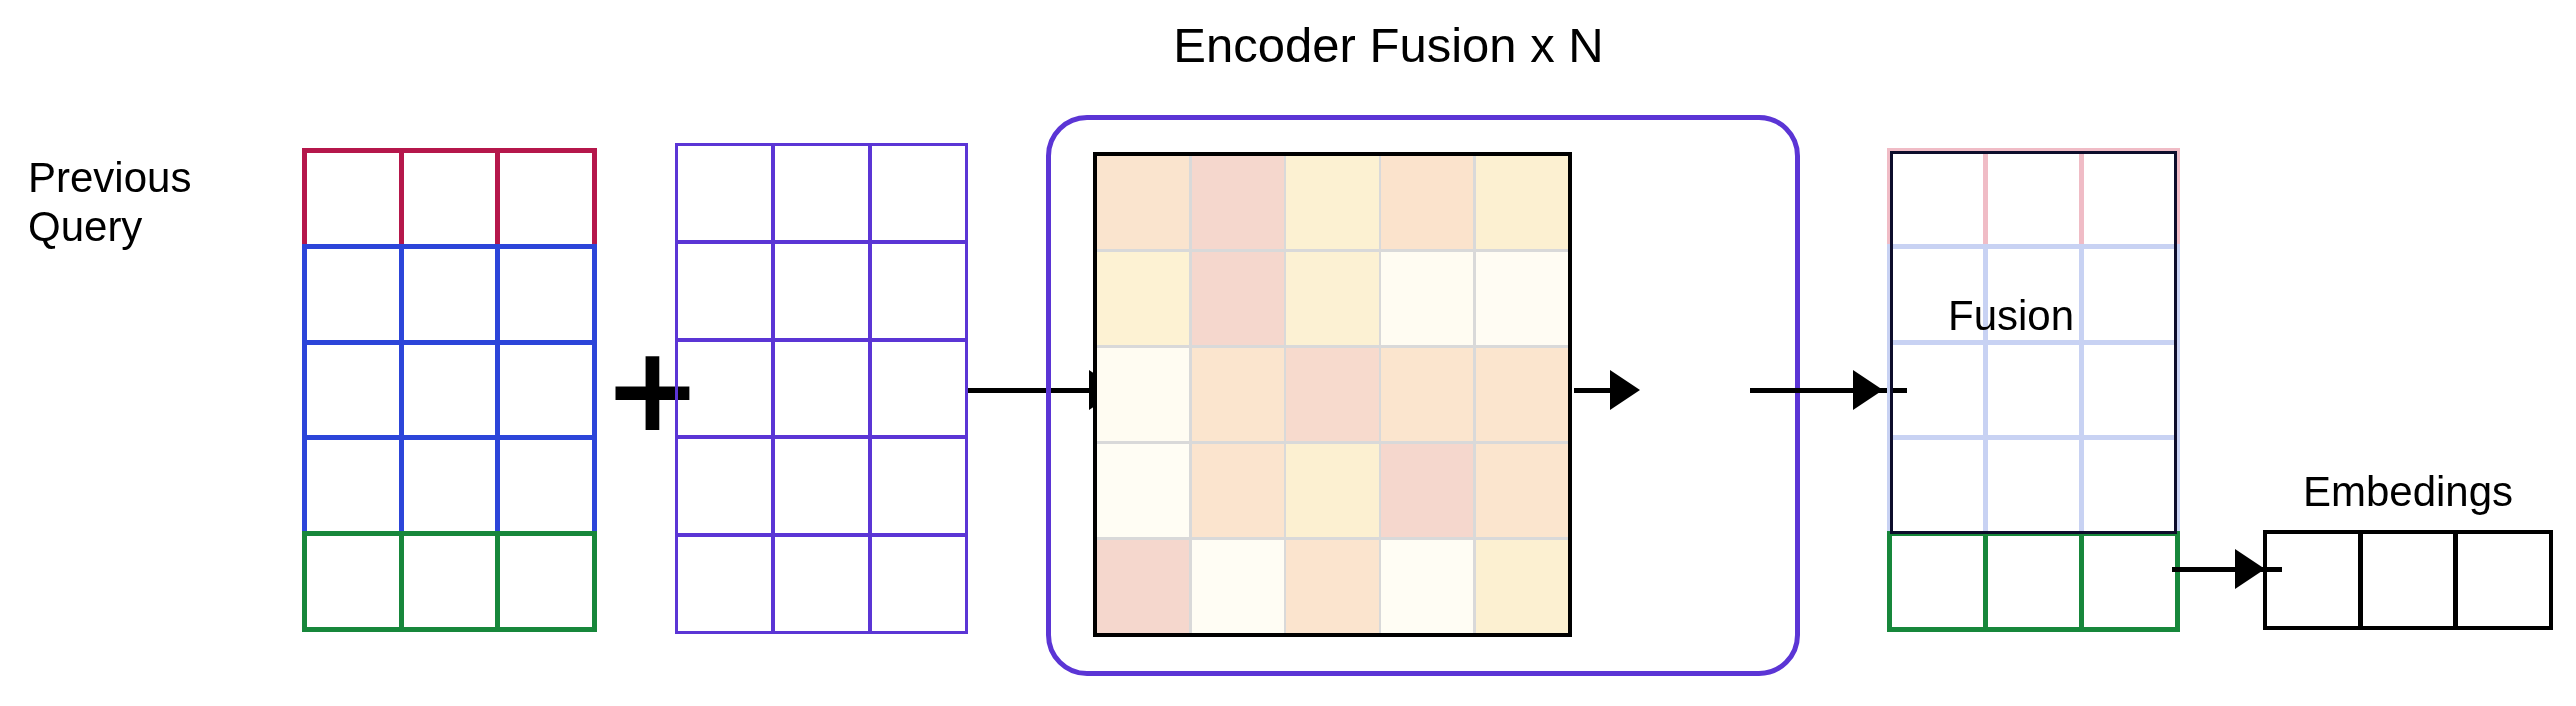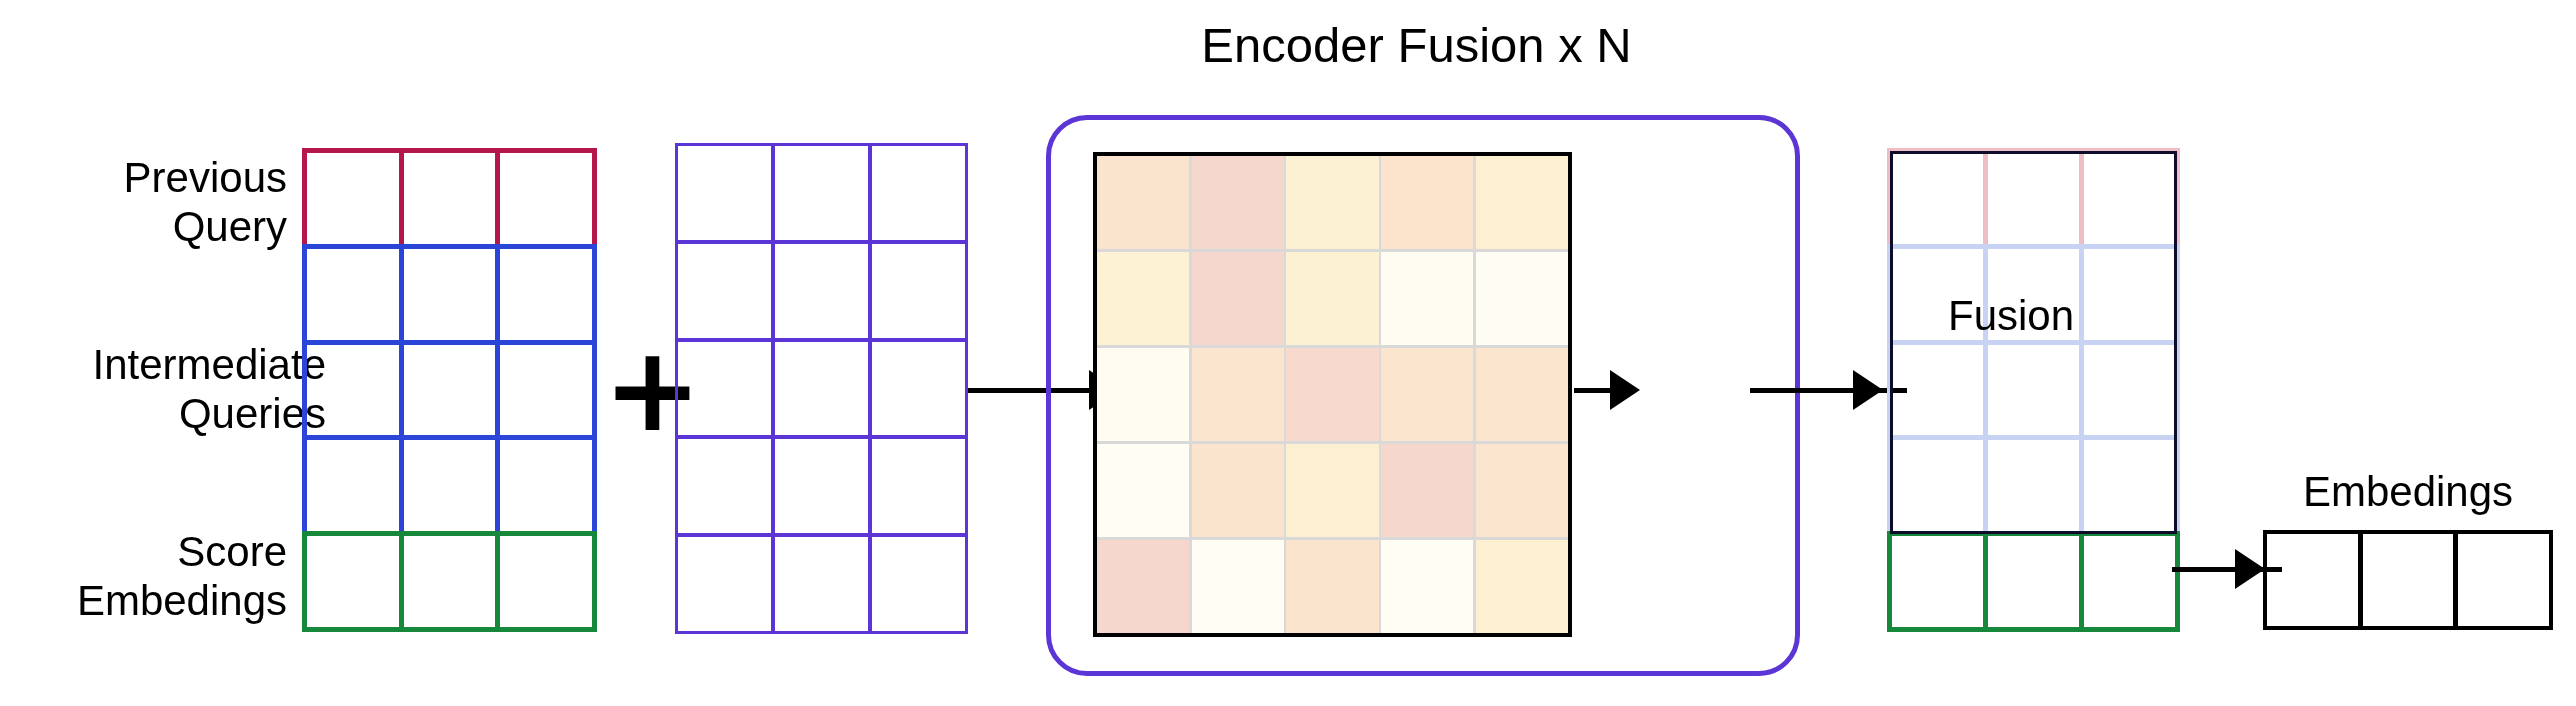--- a/index.html
+++ b/index.html
@@ -15,21 +15,20 @@
   }
   #stage { position: absolute; inset: 0; }
   .abs { position: absolute; }
 
   
   .label {
     font-size: 42px;
     line-height: 1.16;
     color: #000;
     white-space: pre-line;
-    text-align: right;
   }
   .label-center { text-align: center; }
 
   .title-big {
     font-size: 49px;
     text-align: center;
     white-space: nowrap;
   }
 
   
@@ -133,25 +132,21 @@
   }
 </style>
 </head>
 <body>
 
 <div id="stage">
 
   <div class="abs label" style="left:28px; top:154px; width:259px;">Previous
 Query</div>
 
-  <div class="abs label" style="left:28px; top:341px; width:298px;">Intermediate
-Queries</div>
-
-  <div class="abs label" style="left:28px; top:528px; width:259px;">Score
-Embedings</div>
+
 
   <div class="abs" style="left:305px; top:151px; width:289px; height:478px;">
     <div class="grid" style="width:100%;height:100%;grid-template-columns:repeat(3,1fr);grid-template-rows:repeat(5,1fr);">
       <div class="lcell" style="border-width:5.5px;border-color:#B5174B;margin:-2.7px;"></div>
       <div class="lcell" style="border-width:5.5px;border-color:#B5174B;margin:-2.7px;"></div>
       <div class="lcell" style="border-width:5.5px;border-color:#B5174B;margin:-2.7px;"></div>
 
       <div class="lcell" style="border-width:5.5px;border-color:#2C45D9;margin:-2.7px;"></div>
       <div class="lcell" style="border-width:5.5px;border-color:#2C45D9;margin:-2.7px;"></div>
       <div class="lcell" style="border-width:5.5px;border-color:#2C45D9;margin:-2.7px;"></div>
@@ -189,21 +184,21 @@
       <div class="pcell" style="margin:-2px;"></div>
       <div class="pcell" style="margin:-2px;"></div>
       <div class="pcell" style="margin:-2px;"></div>
       <div class="pcell" style="margin:-2px;"></div>
     </div>
   </div>
 
   <div class="arrow-line" style="left:968px; top:388px; width:126px;"></div>
   <div class="arrow-head" style="left:1089px; top:370px;"></div>
 
-  <div class="abs title-big" style="left:1024px; top:17.3px; width:785px;">Encoder Fusion x N</div>
+  <div class="abs title-big" style="left:996px; top:17.3px; width:785px;">Encoder Fusion x N</div>
 
   <div class="abs encoder-box" style="left:1046px; top:115px; width:754px; height:561px;"></div>
 
   <div class="abs" style="left:1093px; top:152px; width:479px; height:485px;">
     <div class="heatmap" style="width:100%;height:100%;">
       <div class="hcell" style="background:#FAE4CE;"></div>
       <div class="hcell" style="background:#F5D7CD;"></div>
       <div class="hcell" style="background:#FCF1D2;"></div>
       <div class="hcell" style="background:#FBE3CC;"></div>
       <div class="hcell" style="background:#FCF0D1;"></div>

